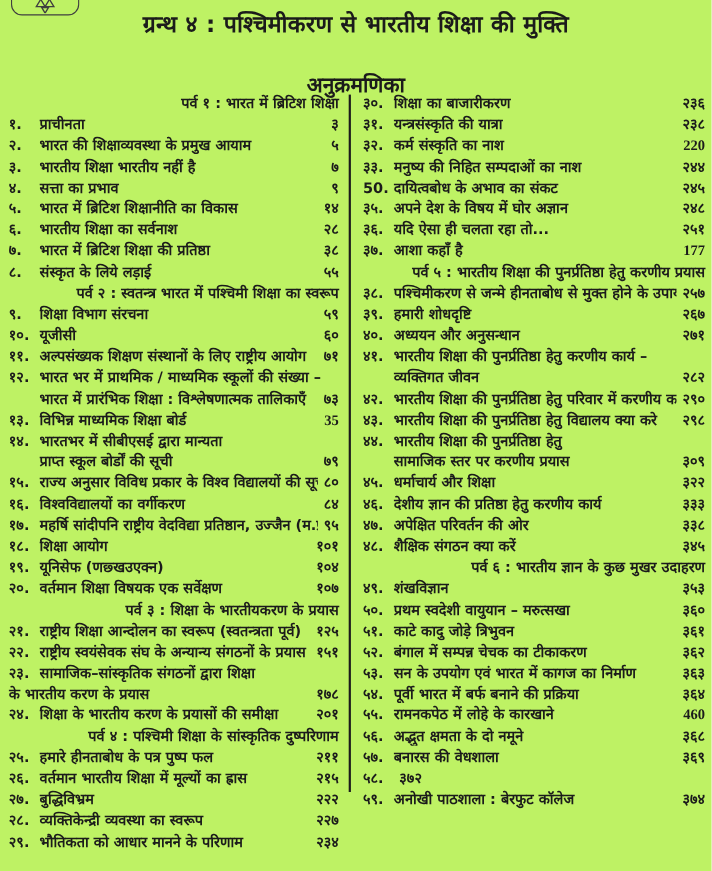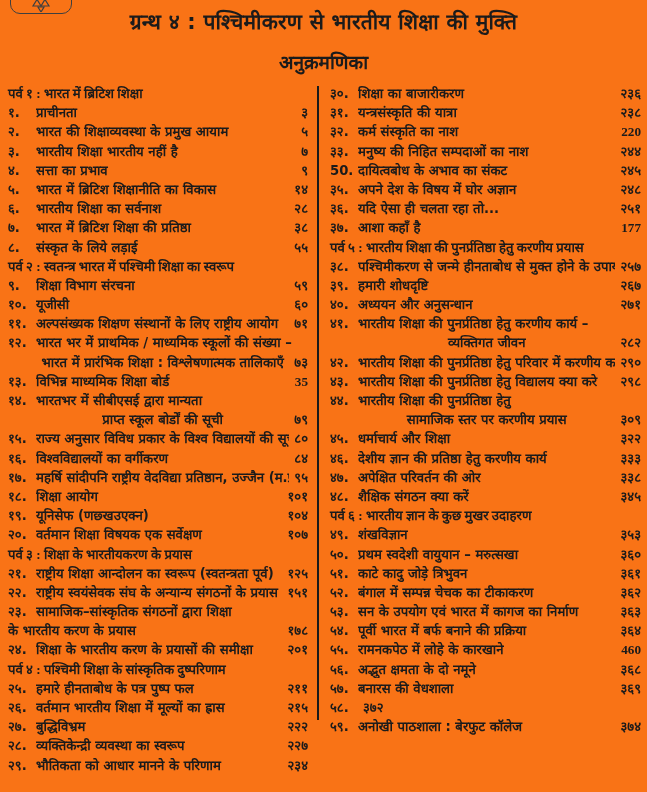--- a/index.html
+++ b/index.html
@@ -1,20 +1,20 @@
 <!DOCTYPE html>
 <html lang="hi"><head>
 <meta charset="utf-8">
 <style>
   html, body { margin: 0; padding: 0; background: #ffffff; }
   .page {
     position: relative;
     width: 647px;
     height: 792px;
-    background: #f97316;
+    background: #bef264;
     color: #1b1b1b;
     font-family: "DejaVu Sans", sans-serif;
     overflow: hidden;
   }
   .logo {
     position: absolute;
     left: 10px;
     top: -17px;
     width: 62px;
     height: 31px;
@@ -28,21 +28,21 @@
   .logo svg { display: block; margin-bottom: 1px; }
   .header { text-align: center; padding-top: 7px; }
   .title {
     font-size: 21px;
     font-weight: 700;
     letter-spacing: 0.2px;
   }
   .subtitle {
     font-size: 19px;
     font-weight: 700;
-    margin-top: 14px;
+    margin-top: 29px;
   }
   .divider {
     position: absolute;
     left: 317px;
     top: 86px;
     width: 1.7px;
     height: 634px;
     background: #1b1b1b;
   }
   .col {
@@ -56,25 +56,24 @@
     align-items: baseline;
     height: 19.2px;
     font-size: 13.2px;
     font-weight: 600;
     white-space: nowrap;
   }
   .row .num { flex: none; width: 28px; }
   .row .t   { flex: 1 1 auto; min-width: 0; overflow: hidden; }
   .row .p   { flex: none; margin-left: 5px; font-family: Liberation Serif, serif; }
   .row.section {
-    justify-content: flex-start;
+    justify-content: flex-end;
     font-weight: 700;
-    font-family: Liberation Serif, serif;
-  }
-  .row.cont.ind   { padding-left: 28px; text-align: center; }
+  }
+  .row.cont.ind   { padding-left: 28px; }
   .row.cont.flush { padding-left: 0; }
 </style>
 </head>
 <body>
 
 <div class="page">
 
   <div class="logo">
     <span>
       <svg width="26" height="13" viewBox="0 0 26 13" fill="none" xmlns="http://www.w3.org/2000/svg">

